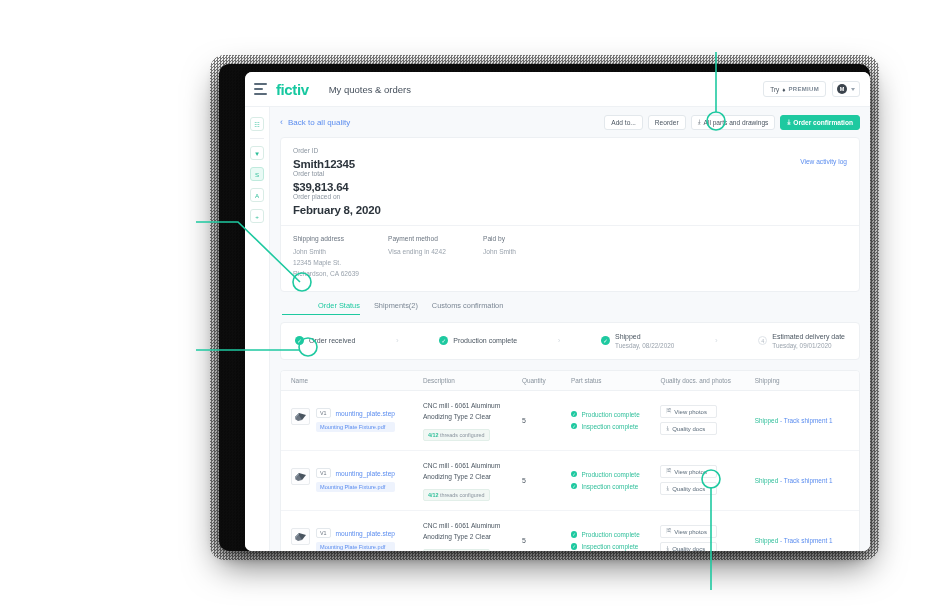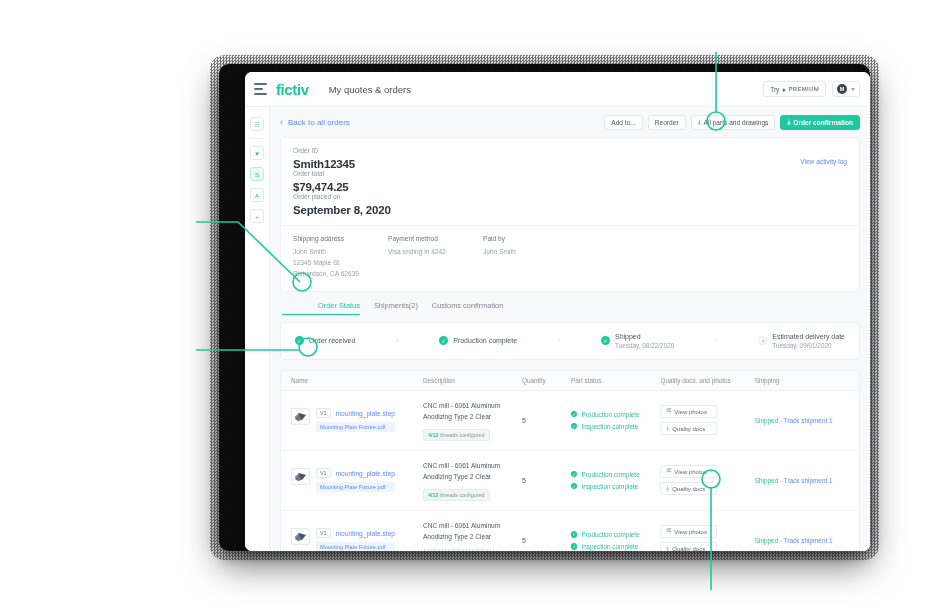--- a/index.html
+++ b/index.html
@@ -192,21 +192,21 @@
         <div class="rail-btn">
             <span>+</span>
           </div>
       </div>
 
       <div class="main">
 
         <div class="backrow">
           <div class="back-link">
             <span class="back-chev">‹</span>
-            <span>Back to all orders</span>
+            <span>Back to all quality</span>
           </div>
           <div class="act-btns">
             <div class="abtn">
                 <span>Add to...</span>
               </div>
             <div class="abtn">
                 <span>Reorder</span>
               </div>
             <div class="abtn">
               <span class="dlicon">⤓</span>
@@ -220,25 +220,25 @@
         </div>
 
         <div class="card order-card">
           <div class="order-top">
             <div class="ofield">
               <div class="olabel">Order ID</div>
               <div class="ovalue">Smith12345</div>
             </div>
             <div class="ofield">
               <div class="olabel">Order total</div>
-              <div class="ovalue">$79,474.25</div>
+              <div class="ovalue">$39,813.64</div>
             </div>
             <div class="ofield wide">
               <div class="olabel">Order placed on</div>
-              <div class="ovalue">September 8, 2020</div>
+              <div class="ovalue">February 8, 2020</div>
             </div>
             <div class="activity-log">View activity log</div>
           </div>
           <div class="order-bottom">
             <div class="bfield">
               <div class="blabel">Shipping address</div>
               <div class="bline">John Smith</div>
               <div class="bline">12345 Maple St.</div>
               <div class="bline">Richardson, CA 62639</div>
             </div>

